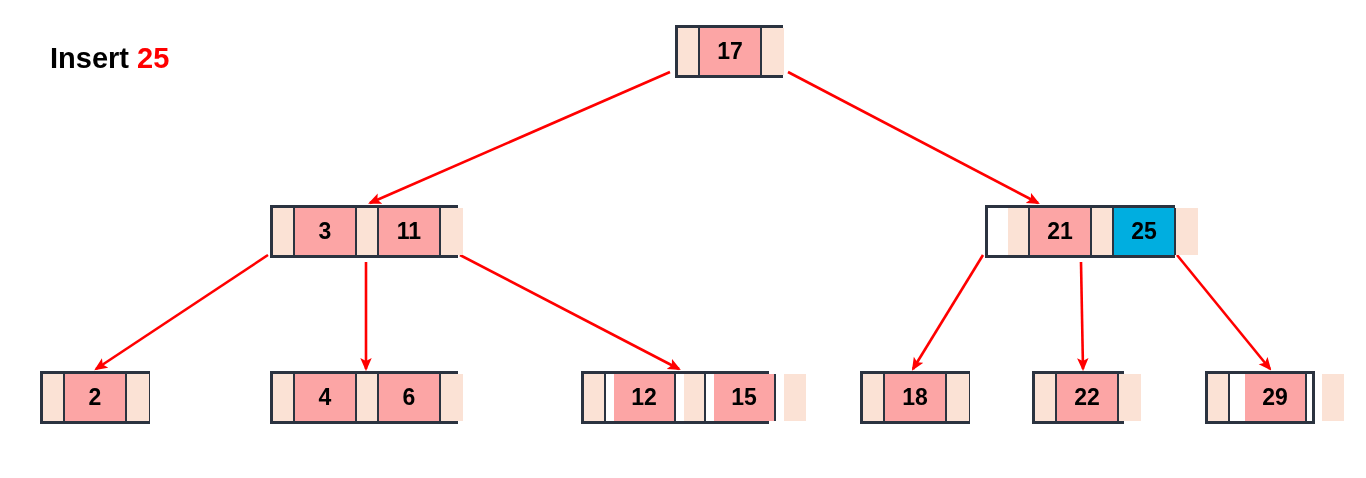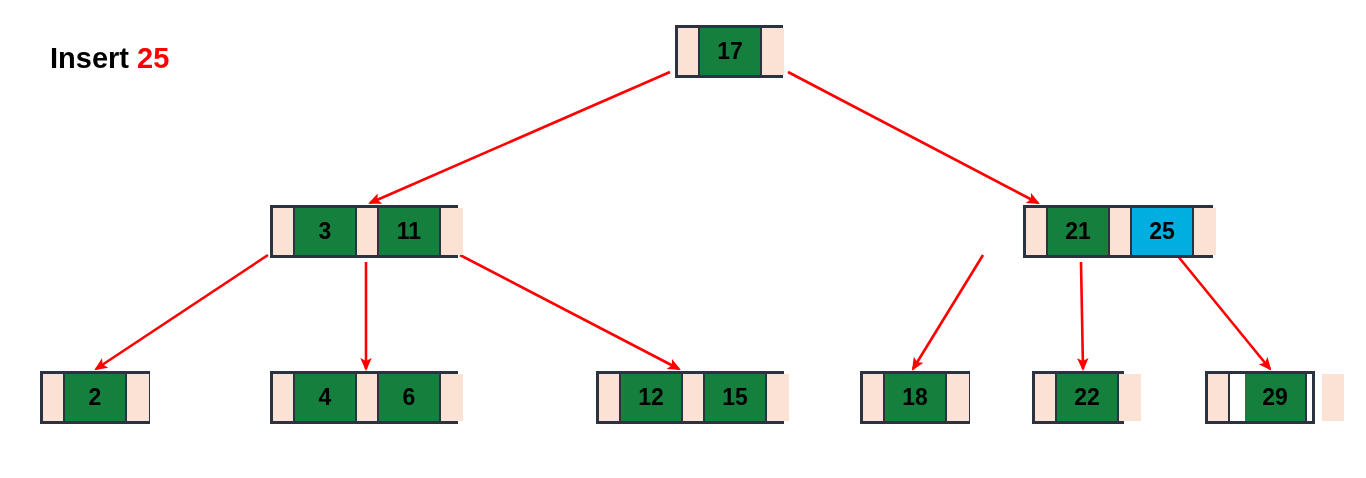--- a/index.html
+++ b/index.html
@@ -55,21 +55,21 @@
   }
   .cell:last-child {
     border-right: none;
   }
   .cell.ptr {
     background: #fbe2d5;
     width: 22px;
     flex: 0 0 22px;
   }
   .cell.key {
-    background: #15803d;
+    background: #fca5a5;
     flex: 1 1 auto;
     font-size: 23px;
     font-weight: bold;
     color: #000000;
     min-width: 62px;
   }
   .cell.key.highlight {
     background: #00aee0;
   }
 </style>
@@ -107,40 +107,40 @@
         <div class="cell key">17</div>
         <div class="cell ptr"></div>
       </div>
       <div class="node" style="left: 270px; top: 205px; width: 188px;">
         <div class="cell ptr"></div>
         <div class="cell key">3</div>
         <div class="cell ptr"></div>
         <div class="cell key">11</div>
         <div class="cell ptr"></div>
       </div>
-      <div class="node" style="left: 1023px; top: 205px; width: 190px;">
+      <div class="node" style="left: 985px; top: 205px; width: 190px; padding-left: 20px;">
         <div class="cell ptr"></div>
         <div class="cell key">21</div>
         <div class="cell ptr"></div>
         <div class="cell key highlight">25</div>
         <div class="cell ptr"></div>
       </div>
       <div class="node" style="left: 40px; top: 371px; width: 110px;">
         <div class="cell ptr"></div>
         <div class="cell key">2</div>
         <div class="cell ptr"></div>
       </div>
       <div class="node" style="left: 270px; top: 371px; width: 188px;">
         <div class="cell ptr"></div>
         <div class="cell key">4</div>
         <div class="cell ptr"></div>
         <div class="cell key">6</div>
         <div class="cell ptr"></div>
       </div>
-      <div class="node" style="left: 596px; top: 371px; width: 188px;">
+      <div class="node" style="left: 581px; top: 371px; width: 188px; gap: 8px;">
         <div class="cell ptr"></div>
         <div class="cell key">12</div>
         <div class="cell ptr"></div>
         <div class="cell key">15</div>
         <div class="cell ptr"></div>
       </div>
       <div class="node" style="left: 860px; top: 371px; width: 110px;">
         <div class="cell ptr"></div>
         <div class="cell key">18</div>
         <div class="cell ptr"></div>

